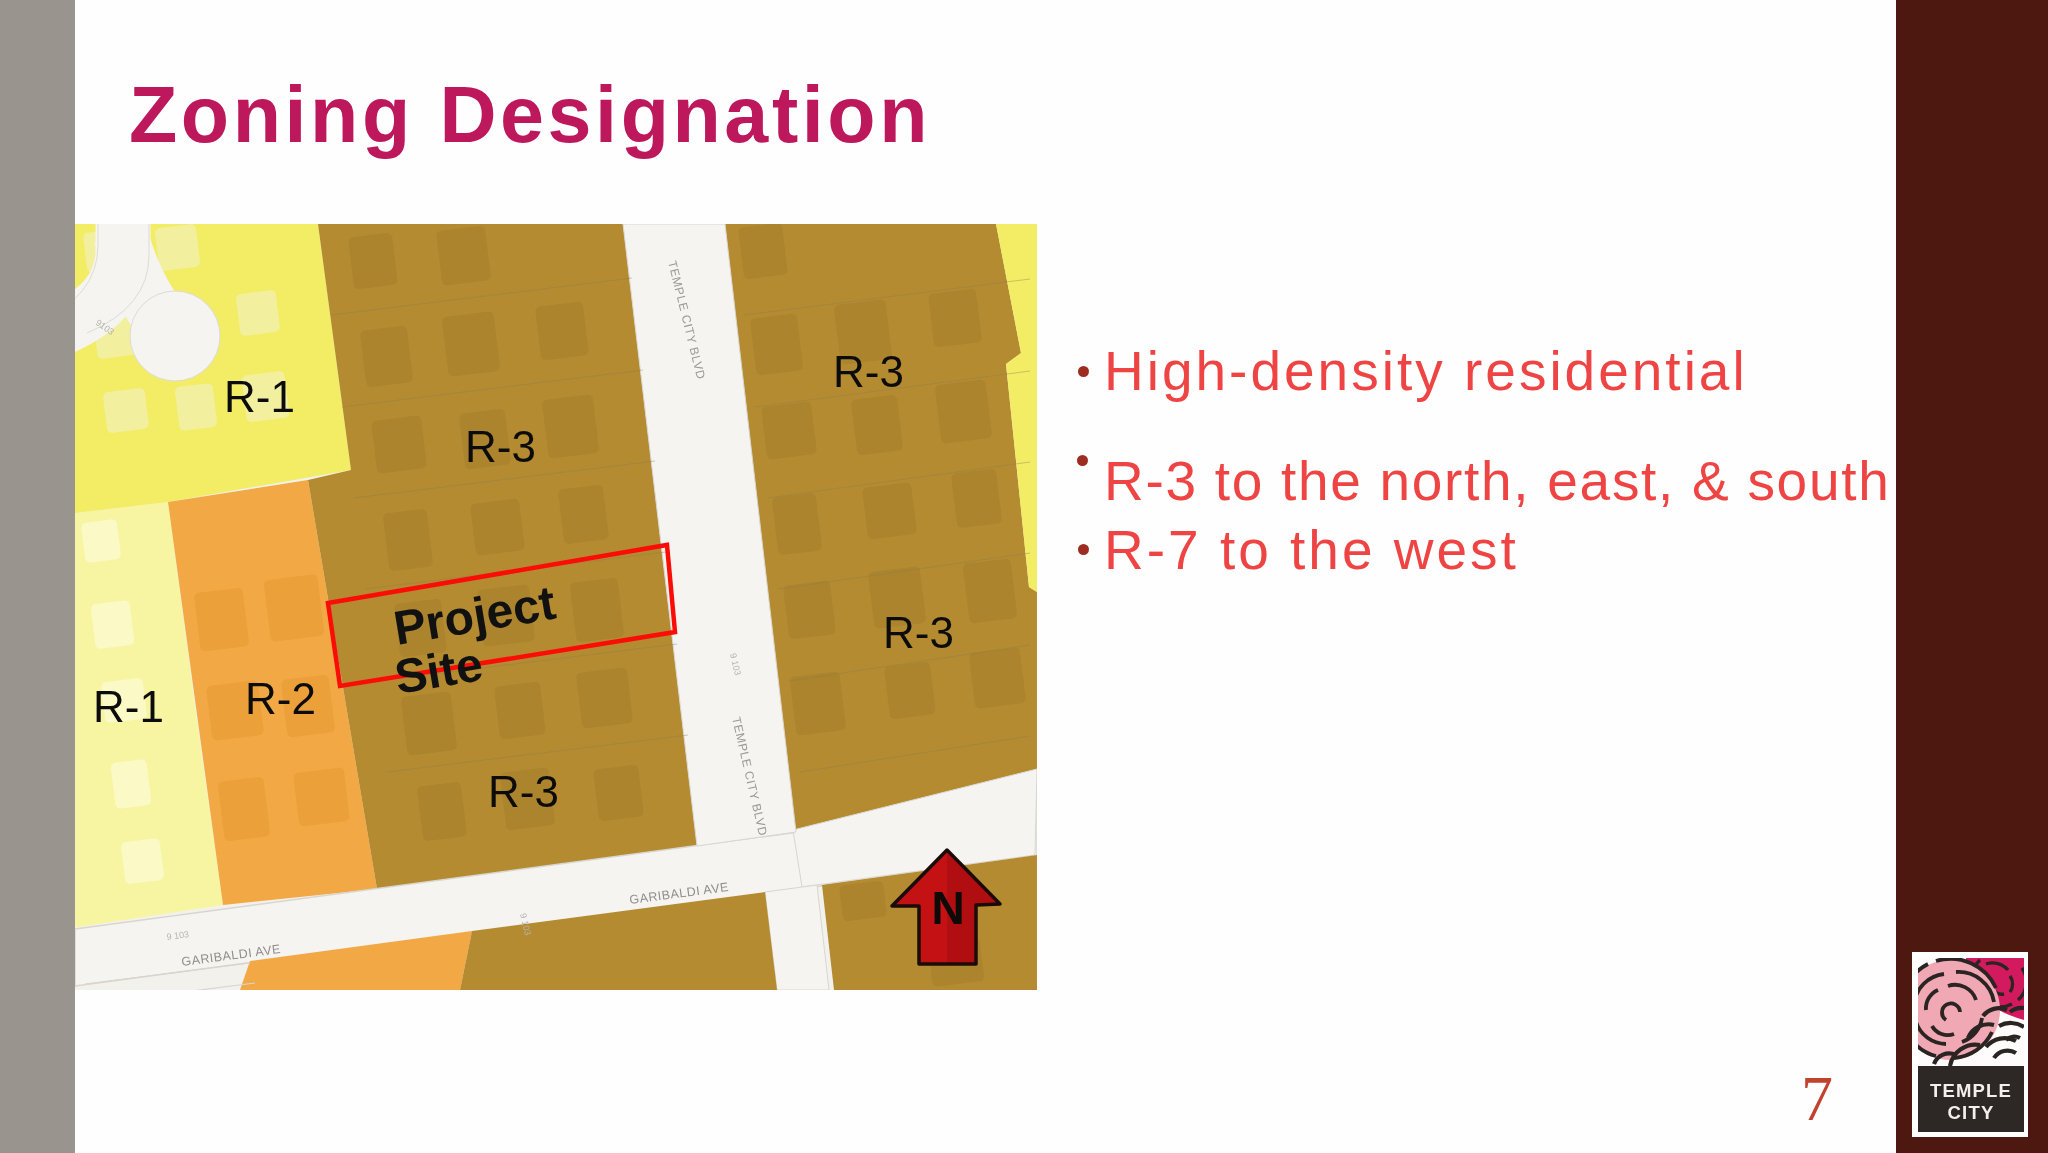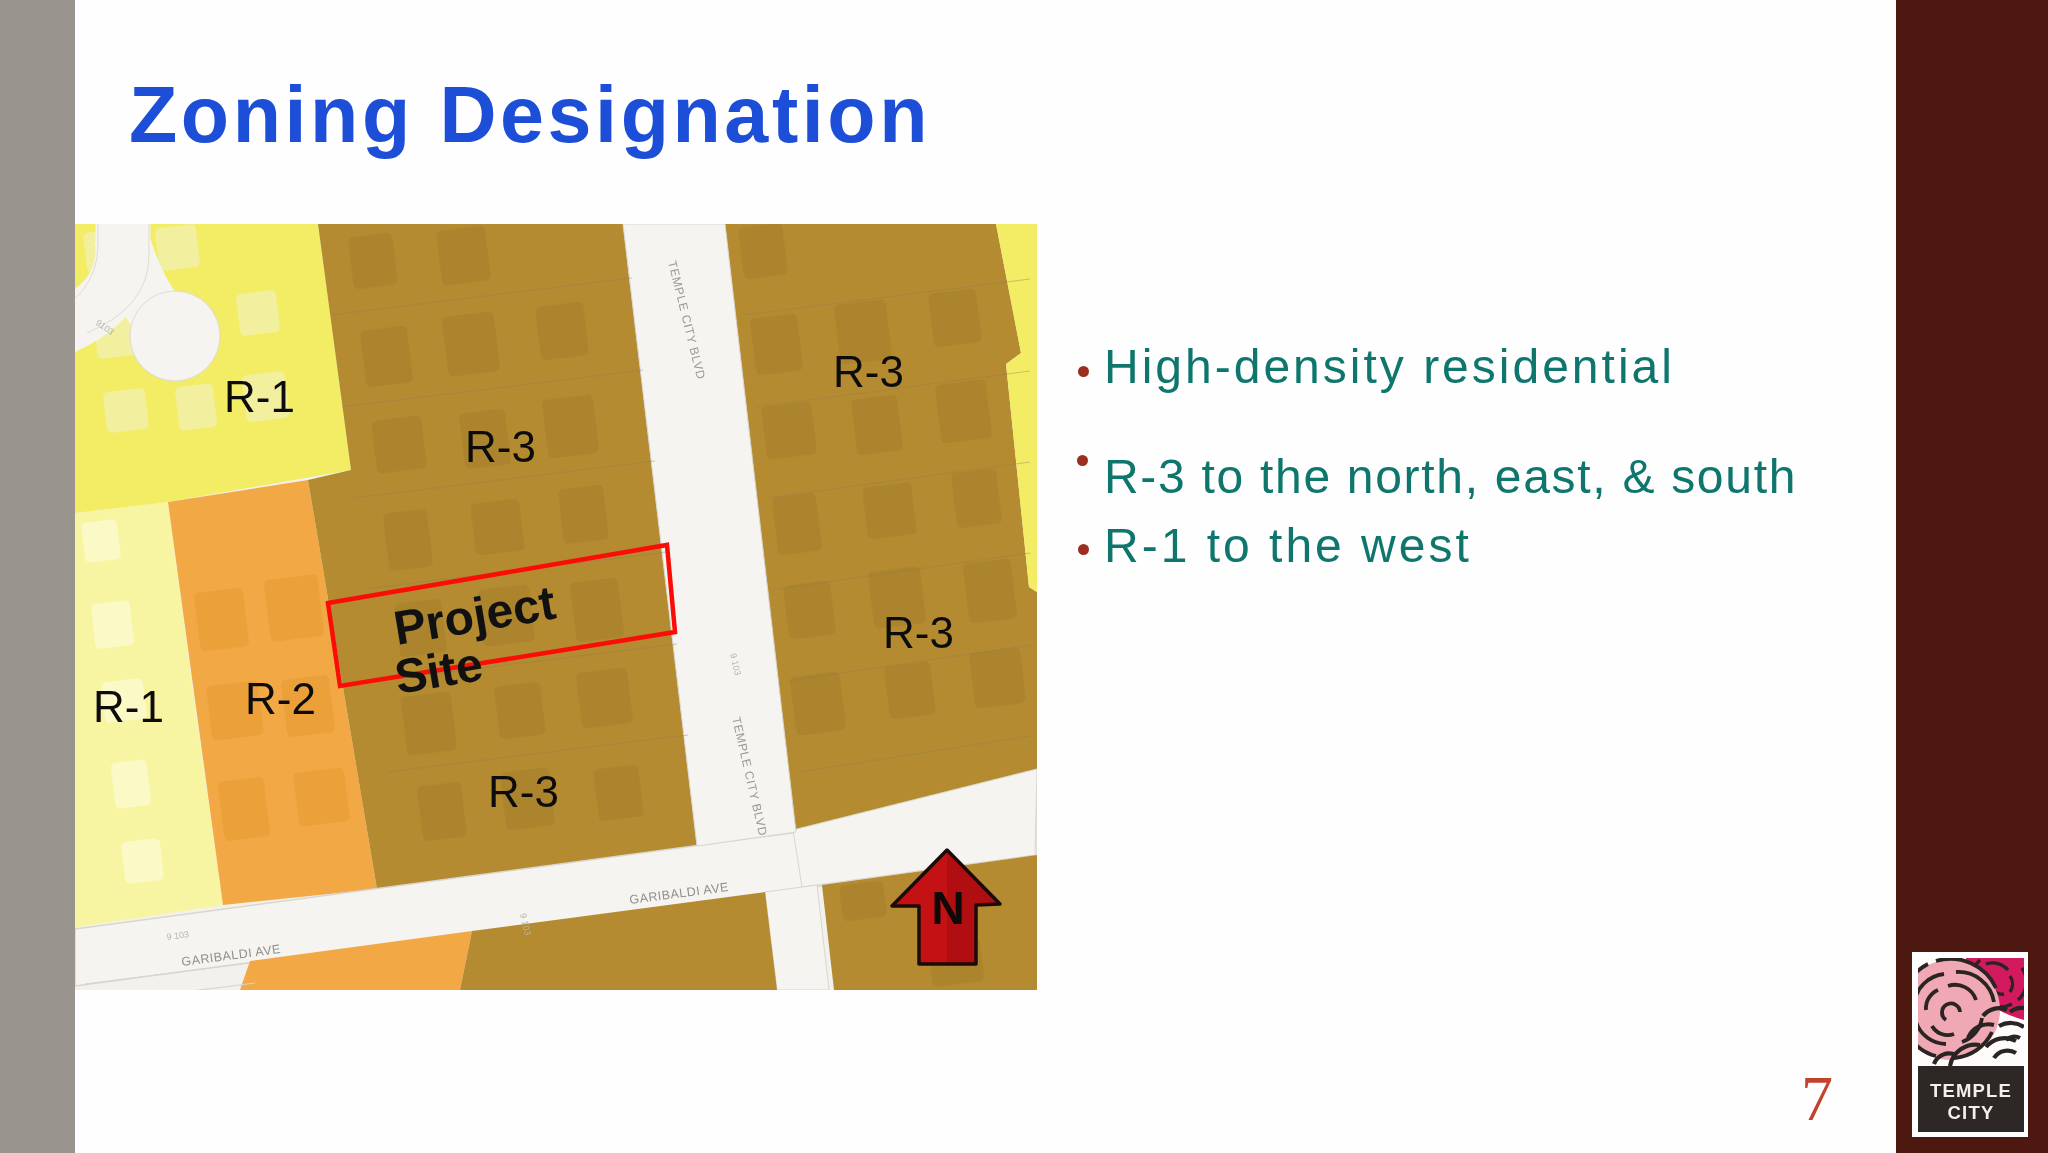--- a/index.html
+++ b/index.html
@@ -1,28 +1,28 @@
 <!DOCTYPE html>
 <html><head>
 <meta charset="utf-8">
 <style>
   html,body { margin:0; padding:0; }
   body { width:2048px; height:1153px; position:relative; overflow:hidden;
          background:#fefefe; font-family:"Liberation Sans", sans-serif; }
-  .bullet-line { position:absolute; white-space:nowrap; color:#0f766e;
-                  font-size:48px; letter-spacing:3px; }
+  .bullet-line { position:absolute; white-space:nowrap; color:#ef4444;
+                  font-size:55px; letter-spacing:3px; }
   .dot { position:absolute; width:11px; height:11px; border-radius:50%;
           background:#9c2d20; }
 </style>
 </head>
 <body>
 
 <div style="position:absolute;left:0;top:0;width:75px;height:1153px;background:#9a948e"></div>
 
-<div style="position:absolute;left:129px;top:69px;font-size:79px;font-weight:bold;color:#1d4ed8;letter-spacing:3.6px;white-space:nowrap">Zoning Designation</div>
+<div style="position:absolute;left:129px;top:69px;font-size:79px;font-weight:bold;color:#be185d;letter-spacing:3.6px;white-space:nowrap">Zoning Designation</div>
 
 <svg style="position:absolute;left:75px;top:224px" width="962" height="766" viewBox="0 0 962 766">
 
 <rect x="0" y="0" width="962" height="766" fill="#f3f1ec"></rect>
 
 <polygon points="0.0,289.0 93.0,278.0 119.0,475.0 148.0,681.0 3.0,703.0 0.0,703.0" fill="#f8f5a2"></polygon>
 
 <polygon points="0.0,0.0 243.0,0.0 276.0,246.0 93.0,278.0 0.0,289.0" fill="#f2ed64"></polygon>
 
 <polygon points="93.0,278.0 233.0,256.0 302.0,665.0 148.0,681.0" fill="#f2a845"></polygon>
@@ -178,21 +178,21 @@
 <div class="dot" style="left:1078px;top:366px"></div>
 
 <div class="bullet-line" style="left:1104px;top:339px">High-density residential</div>
 
 <div class="dot" style="left:1077px;top:455px"></div>
 
 <div class="bullet-line" style="left:1104px;top:449px;letter-spacing:1.7px">R-3 to the north, east, &amp; south</div>
 
 <div class="dot" style="left:1078px;top:544px"></div>
 
-<div class="bullet-line" style="left:1104px;top:518px">R-1 to the west</div>
+<div class="bullet-line" style="left:1104px;top:518px">R-7 to the west</div>
 
 <div style="position:absolute;left:1801px;top:1062px;font-family:'Liberation Serif',serif;font-size:64px;color:#c2432d">7</div>
 
 <div style="position:absolute;left:1896px;top:0;width:152px;height:1153px;background:#4d1810"></div>
 
 <svg style="position:absolute;left:1906px;top:948px" width="130" height="196" viewBox="0 0 130 196">
 <defs>
       <clipPath id="artclip">
         <rect x="12" y="10" width="106" height="108"></rect>
       </clipPath>

